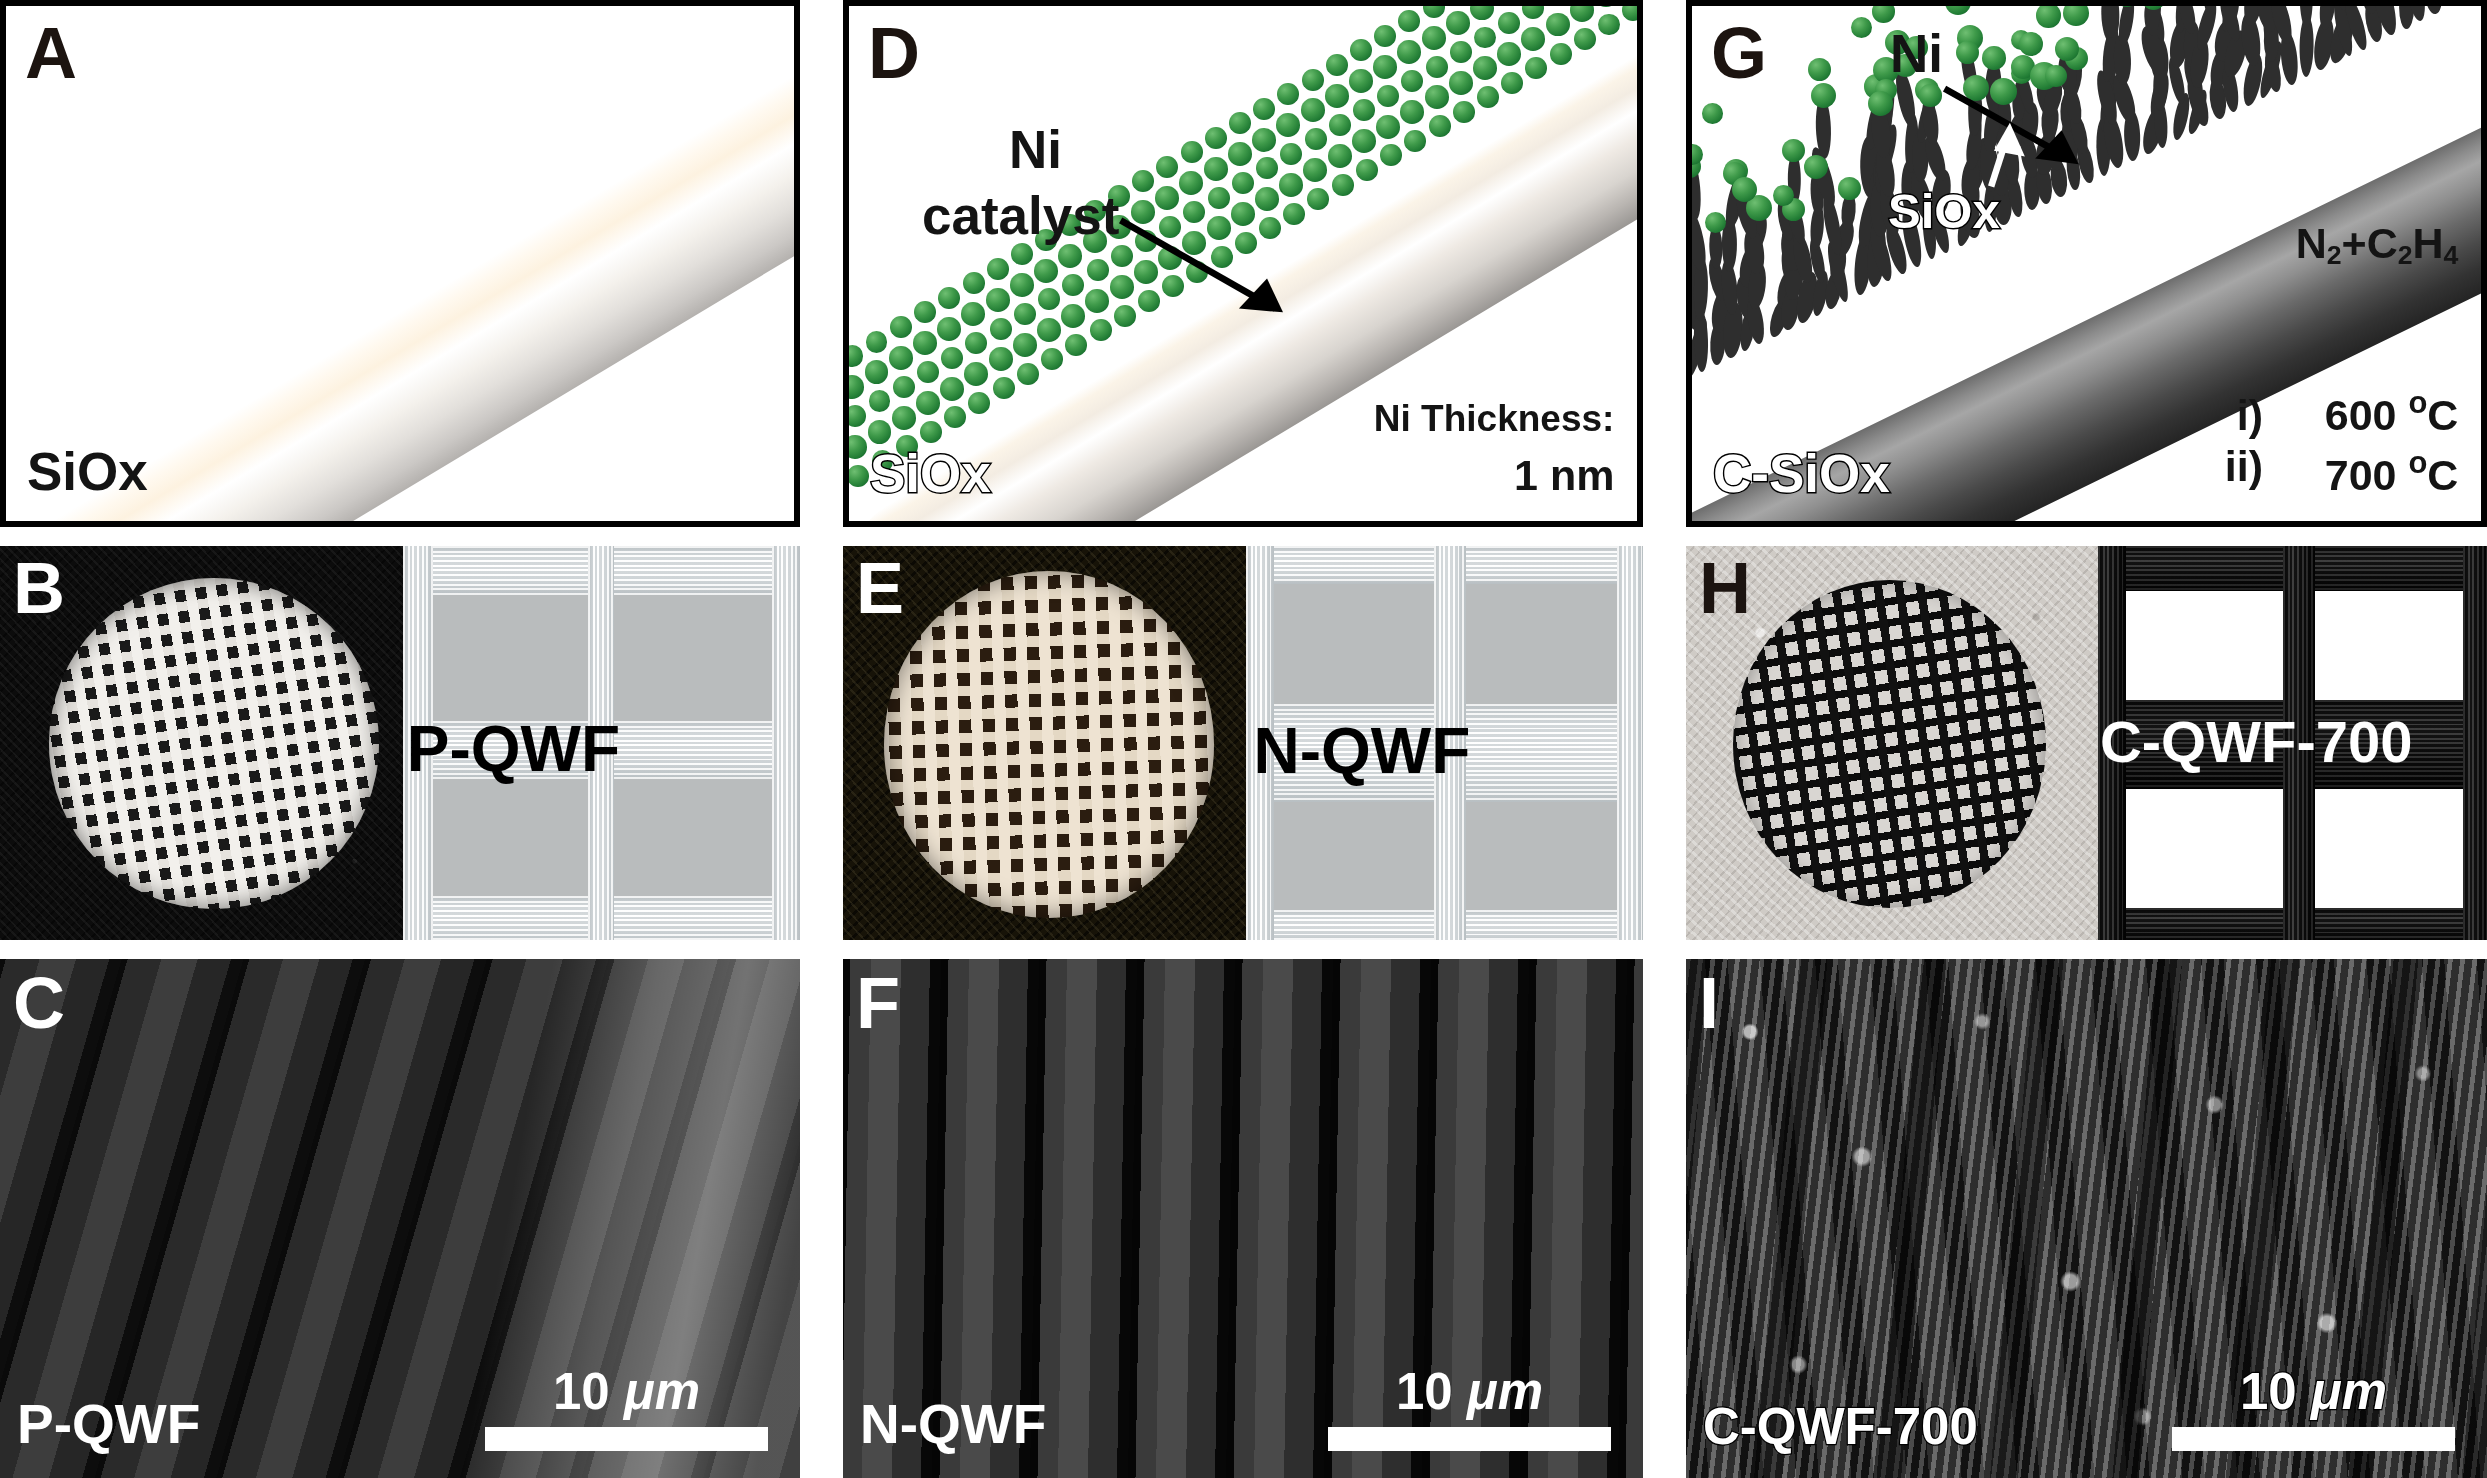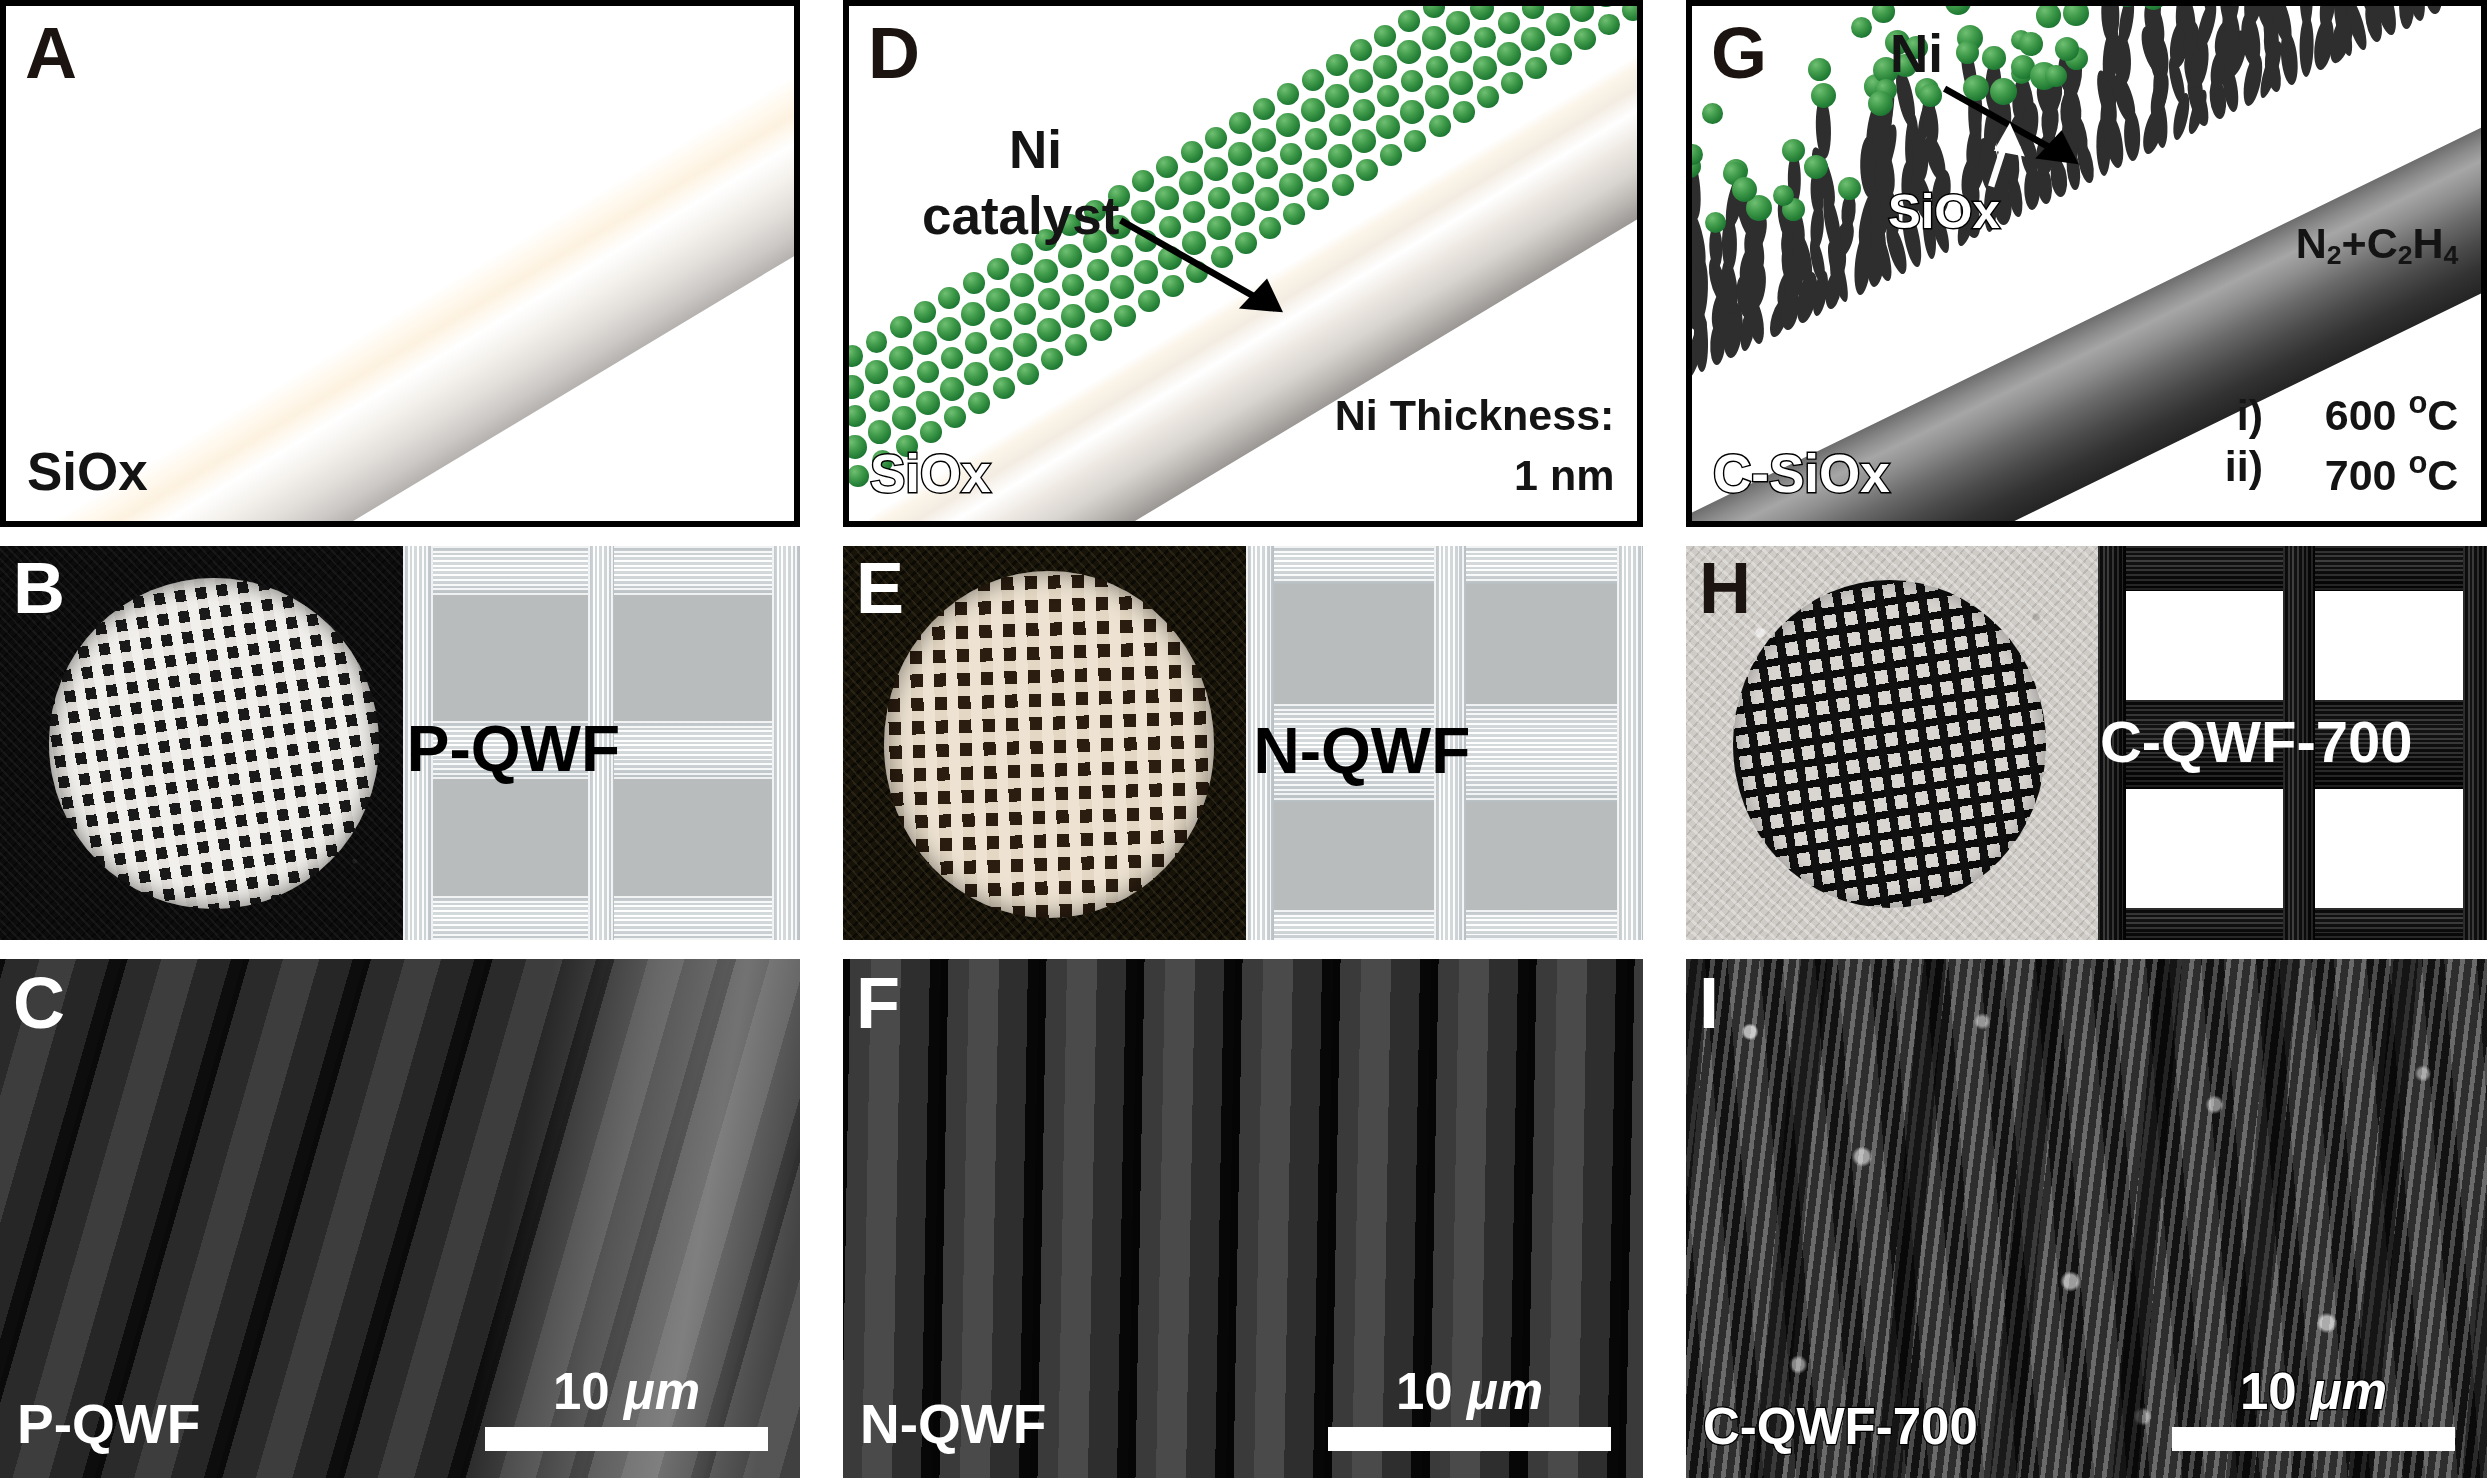--- a/index.html
+++ b/index.html
@@ -438,21 +438,21 @@
     <div class="schem-label lbl-black" style="left:160px;top:113px;font-size:53px;">Ni</div>
     <div class="schem-label lbl-black" style="left:73px;top:179px;font-size:53px;">catalyst</div>
 
     <svg class="arrow" style="left:262px;top:205px;" width="207" height="122" viewBox="0 0 220 130">
       <line x1="10" y1="10" x2="175" y2="104" stroke="#000" stroke-width="7"></line>
       <polygon points="183,108 136,104 166,72" fill="#000"></polygon>
     </svg>
 
     <div class="schem-label lbl-outline" style="left:21px;bottom:17px;font-size:53px;">SiOx</div>
 
-    <div class="schem-label lbl-black" style="right:22.6px;bottom:81px;font-size:43px;margin-left:12px;">Ni Thickness:</div>
+    <div class="schem-label lbl-black" style="right:22.6px;bottom:81px;font-size:37px;margin-left:12px;">Ni Thickness:</div>
     <div class="schem-label lbl-black" style="right:22.6px;bottom:21px;font-size:43px;">1 nm</div>
 
     <div class="tag dark" style="left:19px;top:11.3px;">D</div>
   </div>
 
   <div class="panel bordered" style="left:1686px;top:0px;width:801px;height:527px;">
     <div class="schem">
       <div class="fiber dark" style="left:-113px;top:283px;width:1177px;height:149px;transform:rotate(-26deg);"></div>
       <div id="g-cnts" style="position:absolute;inset:0;">
           <div class="cnt" style="left: -23px; top: 230px; width: 13.3px; height: 59px; transform: rotate(5.84681deg); transform-origin: center bottom;"></div>

